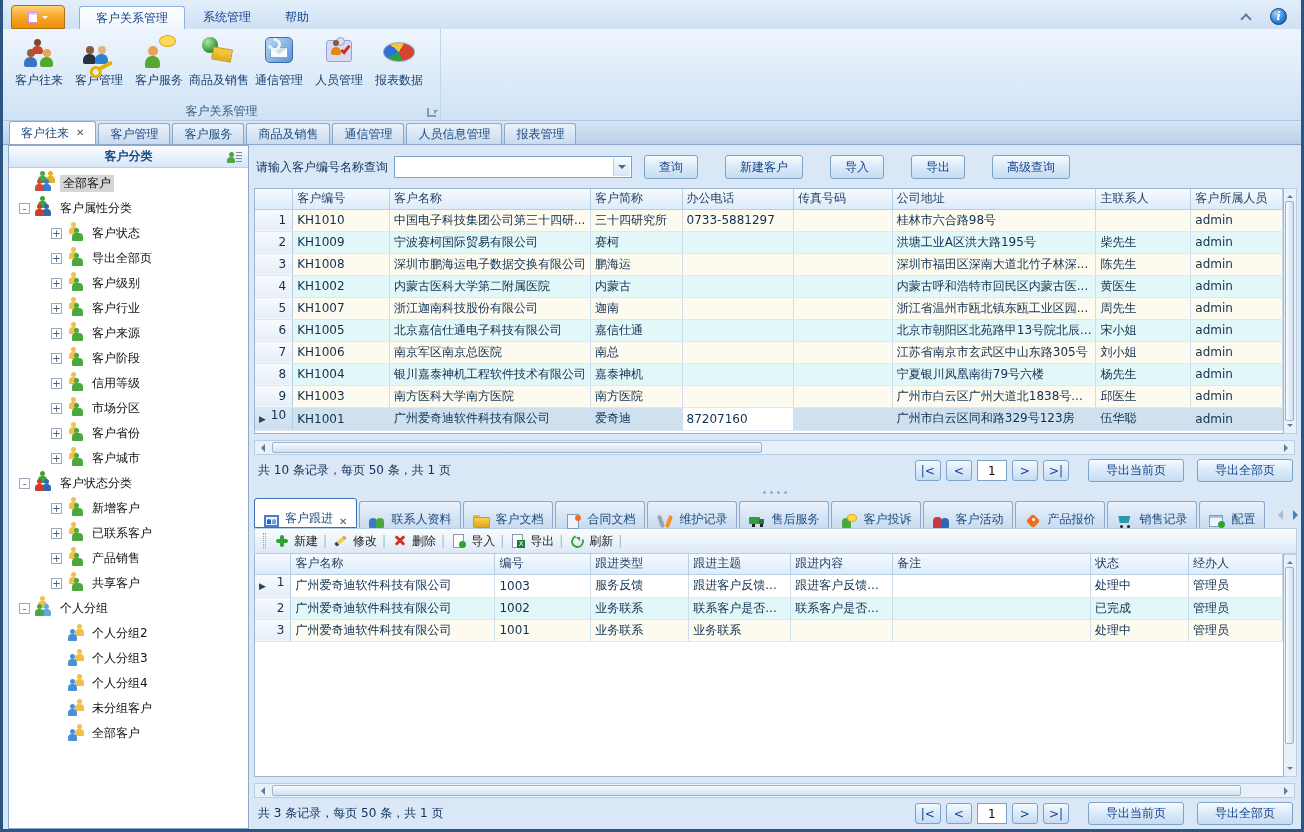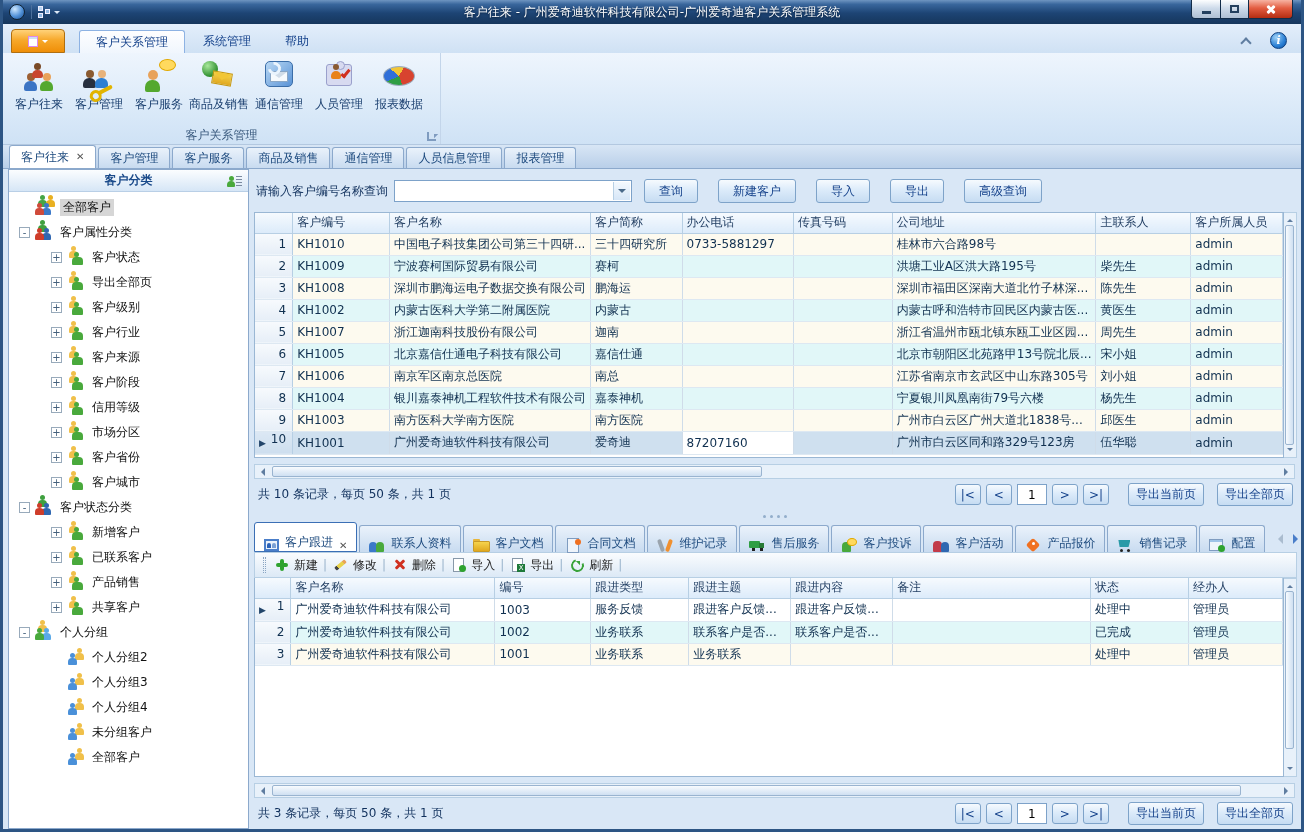--- a/index.html
+++ b/index.html
@@ -151,21 +151,21 @@
   .tlabel{color:#111;}
   .tnode.sel .tlabel{background:#d6d6d6;padding:0 3px;}
   
   .main{flex:1;display:flex;flex-direction:column;min-width:0;}
   .query-bar{height:36px;flex:none;display:flex;align-items:center;padding:8px 2px 0 4px;}
   .query-label{color:#10305c;margin-right:6px;white-space:nowrap;}
   .combo{position:relative;width:238px;height:22px;background:#fff;border:1px solid #7da2c9;flex:none;}
   .combo .arr{position:absolute;right:1px;top:1px;width:17px;height:18px;display:flex;align-items:center;justify-content:center;
     background:linear-gradient(180deg,#f4f9fe,#d6e6f7);border-left:1px solid #b7cfe4;}
   .combo .arr::after{content:"";width:0;height:0;border:4px solid transparent;border-top-color:#4a6a8a;margin-top:4px;}
-  .btn{height:24px;padding:0 14px;margin-left:20px;border:1px solid #7ea3c9;border-radius:3px;white-space:nowrap;
+  .btn{height:24px;padding:0 14px;margin-left:27px;border:1px solid #7ea3c9;border-radius:3px;white-space:nowrap;
     background:linear-gradient(180deg,#f6fafe,#dcebfa 45%,#c6dcf2);color:#15428b;display:flex;align-items:center;}
   .btn.first{margin-left:12px;}
   
   .gridrow{display:flex;flex:none;margin:7px 0 0 2px;}
   .gridwrap{border:1px solid #9ab7d4;background:#fff;overflow:hidden;}
   table{border-collapse:collapse;table-layout:fixed;background:#fff;}
   th{height:20px;font-weight:normal;text-align:left;padding:0 4px;color:#1d3a5f;white-space:nowrap;overflow:hidden;
     background:linear-gradient(180deg,#f6fafe,#dcebfa);border-right:1px solid #b7cfe4;border-bottom:1px solid #b7cfe4;}
   td{height:22px;padding:0 4px;white-space:nowrap;overflow:hidden;text-overflow:ellipsis;color:#103050;
     border-right:1px solid #cfdce9;border-bottom:1px solid #dde8f2;}
@@ -189,21 +189,21 @@
   .hscroll .ha.right::after{content:"";width:0;height:0;border:4px solid transparent;border-left-color:#5f7da0;margin-left:3px;}
   .hscroll .track{flex:1;position:relative;height:100%;}
   .hscroll .hthumb{position:absolute;top:1px;height:11px;border:1px solid #9ab4d0;border-radius:2px;
     background:linear-gradient(180deg,#f8fbfe,#cfe0f2);}
   .pager-row{height:31px;flex:none;display:flex;align-items:center;padding:0 4px 0 6px;}
   .pager-summary{color:#10305c;white-space:nowrap;}
   .pager-controls{margin-left:auto;display:flex;align-items:center;gap:5px;}
   .pbtn{min-width:26px;height:21px;padding:0 5px;border:1px solid #7ea3c9;border-radius:3px;color:#15428b;
     background:linear-gradient(180deg,#f6fafe,#dcebfa 45%,#c6dcf2);display:flex;align-items:center;justify-content:center;}
   .pagebox{width:30px;height:21px;border:1px solid #7da2c9;background:#fff;display:flex;align-items:center;justify-content:center;color:#000;}
-  .export-btn{height:23px;padding:0 7px;margin-left:14px;border:1px solid #7ea3c9;border-radius:3px;white-space:nowrap;
+  .export-btn{height:23px;padding:0 17px;margin-left:14px;border:1px solid #7ea3c9;border-radius:3px;white-space:nowrap;
     background:linear-gradient(180deg,#f6fafe,#dcebfa 45%,#c6dcf2);color:#15428b;display:flex;align-items:center;}
   .splitter{height:12px;flex:none;display:flex;align-items:center;justify-content:center;}
   .splitter i{width:3px;height:3px;background:#93aecb;border-radius:50%;margin:0 2px;}
   
   .detail-tabs{height:30px;flex:none;display:flex;align-items:flex-end;margin-left:2px;}
   .dt{height:27px;padding:0 9px;margin-right:2px;display:flex;align-items:flex-end;gap:6px;white-space:nowrap;
     border:1px solid #8ca9cc;border-bottom:none;border-radius:3px 3px 0 0;color:#1d4a7e;
     background:linear-gradient(180deg,#eaf2fb,#c8dbf0);}
   .dt.active{background:#fff;border:1px solid #3b6fb5;height:30px;}
   .dt .close{color:#555;font-size:10px;}
@@ -267,42 +267,20 @@
   .license-link{color:#0645c8;font-weight:bold;text-decoration:underline;}
   .resize-grip{position:absolute;right:3px;bottom:3px;width:10px;height:10px;}
   .resize-grip::before{content:"";position:absolute;right:0;bottom:0;width:2px;height:2px;background:#8aa5c2;
     box-shadow:-4px 0 #8aa5c2,-8px 0 #8aa5c2,0 -4px #8aa5c2,-4px -4px #8aa5c2,0 -8px #8aa5c2;}
 </style>
 </head>
 <body>
 
 <div id="window" data-name="app-window">
 
-  <div class="titlebar" data-name="title-bar">
-    <span class="title-text" data-name="window-title">客户往来 - 广州爱奇迪软件科技有限公司-广州爱奇迪客户关系管理系统</span>
-    <span class="app-icon" data-name="app-icon"></span>
-    <span class="tb-sep" data-name="titlebar-separator"></span>
-    <span class="qat-icon" data-name="quick-access-icon">
-        <i></i>
-        <i></i>
-        <i></i>
-      </span>
-    <span class="qat-drop" data-name="quick-access-dropdown-icon"></span>
-    <div class="win-controls">
-      <div class="win-btn min" data-name="minimize-button">
-          <span class="glyph-min" data-name="minimize-icon"></span>
-        </div>
-      <div class="win-btn max" data-name="maximize-button">
-          <span class="glyph-max" data-name="maximize-icon"></span>
-        </div>
-      <div class="win-btn close" data-name="close-button">
-          <span class="glyph-close" data-name="close-icon"></span>
-        </div>
-    </div>
-  </div>
 
   <div class="ribbon-tabs" data-name="ribbon-tab-strip">
     <div class="app-button" data-name="application-menu-button">
       <span class="doc" data-name="application-menu-icon"></span>
       <span class="drop" data-name="chevron-down-icon"></span>
     </div>
     <div class="rtab active" data-name="ribbon-tab">
         <span>客户关系管理</span>
       </div>
       <div class="rtab" data-name="ribbon-tab">

